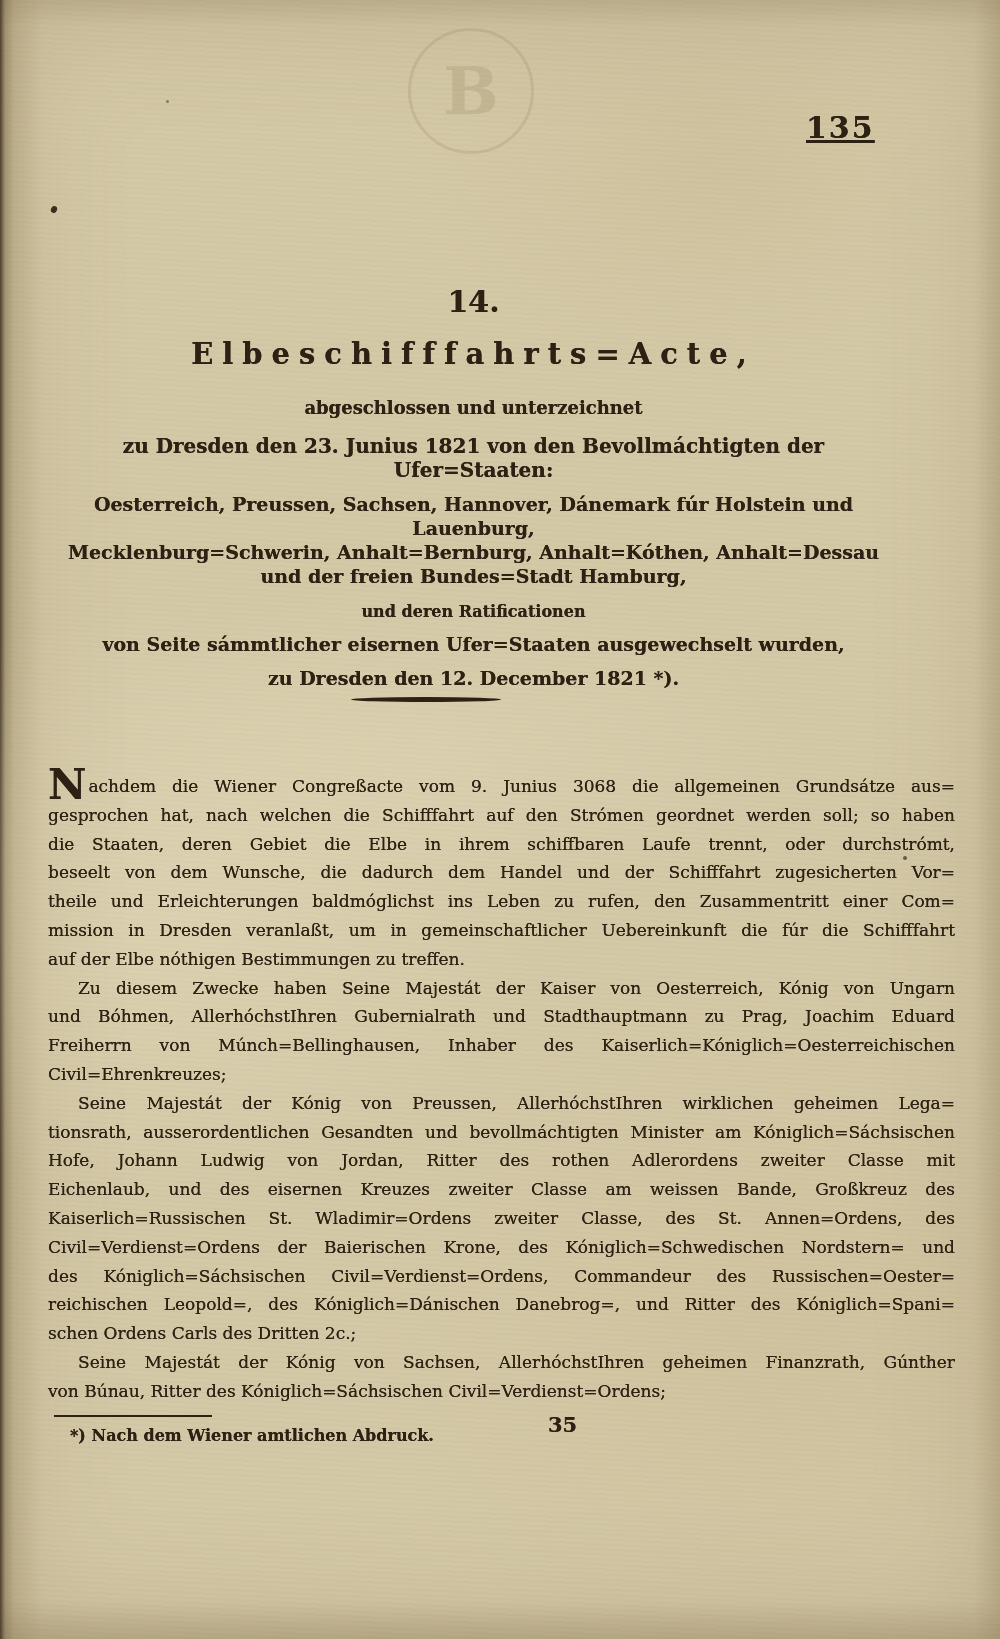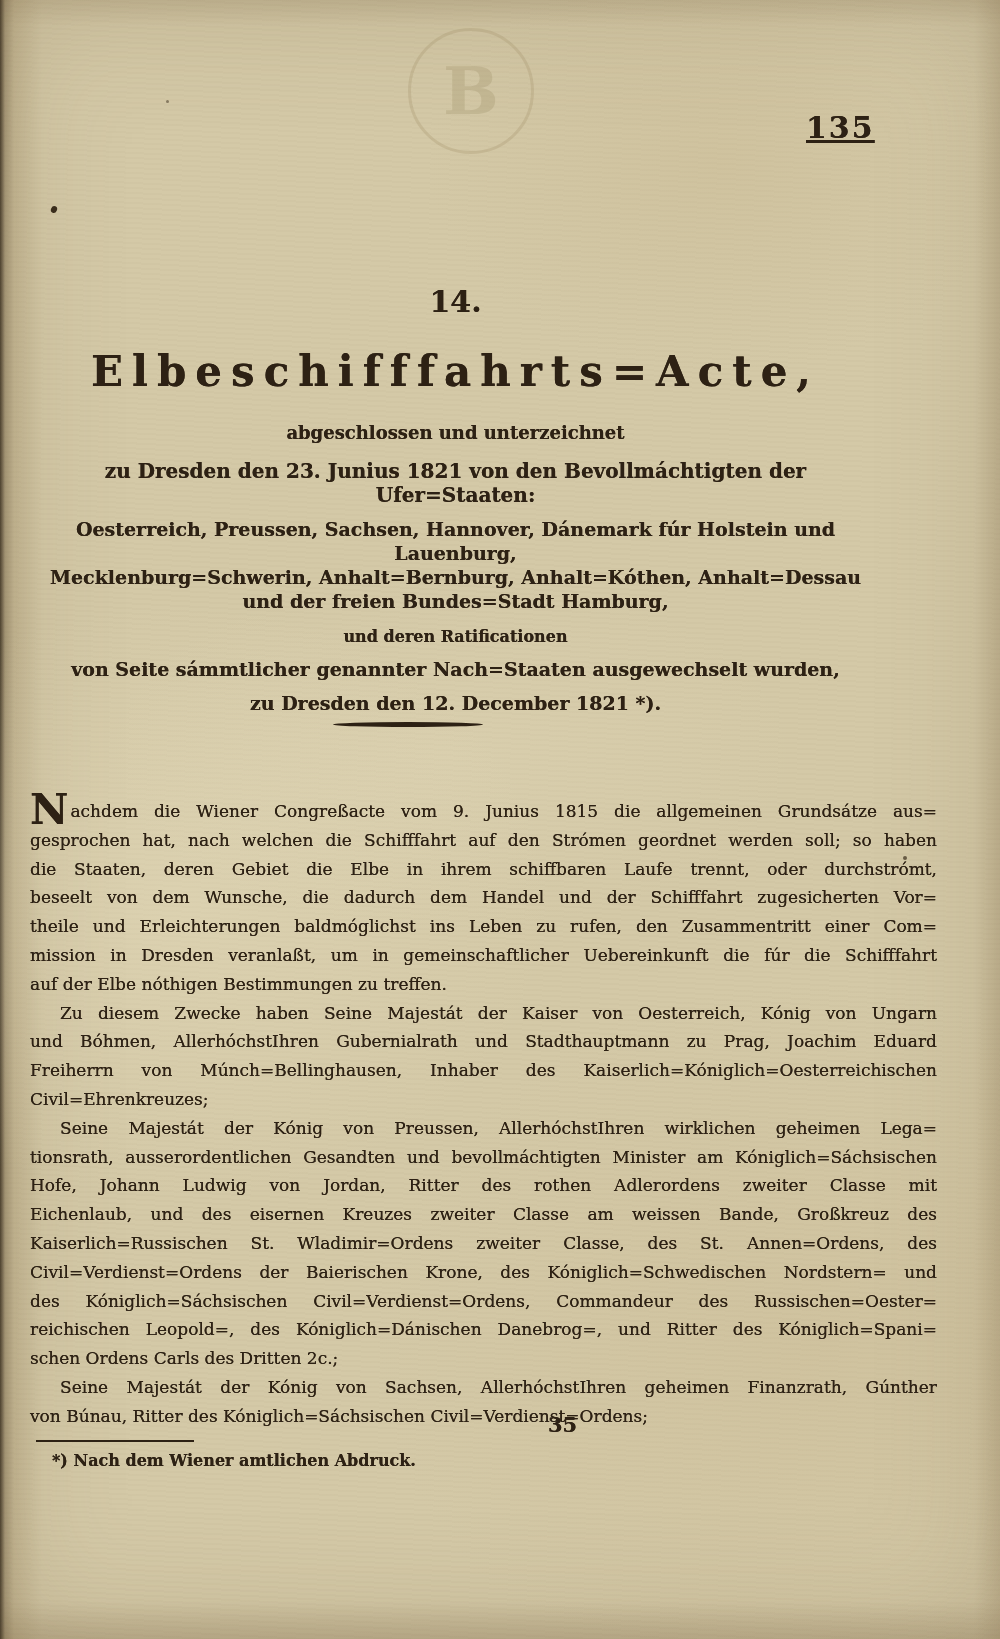--- a/index.html
+++ b/index.html
@@ -38,25 +38,25 @@
     border:3px solid rgba(160,145,105,.28);
     display:flex; align-items:center; justify-content:center;
     font-size:66px; color:rgba(160,145,105,.30);
     font-weight:bold;
   }
   .speck{ position:absolute; background:#3a2d1c; border-radius:50%; }
   #speck1{ left:51px; top:206px; width:6px; height:7px; transform:rotate(25deg);}
   #speck2{ left:903px; top:856px; width:4px; height:4px; opacity:.7;}
   #speck3{ left:166px; top:100px; width:3px; height:3px; opacity:.5;}
 
-  #content{ position:absolute; left:30px; top:0; width:907px; }
+  #content{ position:absolute; left:48px; top:0; width:907px; }
 
   #heading{ text-align:center; padding-right:56px; }
   #section-number{ margin-top:284px; font-size:30px; font-weight:bold; }
-  #doc-title{ margin-top:28px; font-size:42px; font-weight:bold; letter-spacing:9px; white-space:nowrap; }
+  #doc-title{ margin-top:18px; font-size:29px; font-weight:bold; letter-spacing:9px; white-space:nowrap; }
   #subtitle{ margin-top:26px; font-size:18px; font-weight:bold; }
   #signed-line{ margin-top:16px; font-size:20px; font-weight:bold; }
   .state-line{ font-size:19px; font-weight:bold; line-height:24px; }
   #states{ margin-top:10px; }
   #rat1{ margin-top:14px; font-size:16px; font-weight:bold; }
   #rat2{ margin-top:12px; font-size:19px; font-weight:bold; }
   #rat3{ margin-top:12px; font-size:19px; font-weight:bold; }
   #divider{
     margin:8px auto 0; width:150px; height:5px;
     background:#2d2114; border-radius:50%;
@@ -100,27 +100,27 @@
       <div id="section-number" class="ink">14.</div>
       <div id="doc-title" class="ink">Elbeschifffahrts=Acte,</div>
       <div id="subtitle" class="ink">abgeschlossen und unterzeichnet</div>
       <div id="signed-line" class="ink">zu Dresden den 23. Junius 1821 von den Bevollmáchtigten der Ufer=Staaten:</div>
       <div id="states">
         <div class="state-line ink">Oesterreich, Preussen, Sachsen, Hannover, Dánemark fúr Holstein und Lauenburg,</div>
         <div class="state-line ink">Mecklenburg=Schwerin, Anhalt=Bernburg, Anhalt=Kóthen, Anhalt=Dessau</div>
         <div class="state-line ink">und der freien Bundes=Stadt Hamburg,</div>
       </div>
       <div id="rat1" class="ink">und deren Ratificationen</div>
-      <div id="rat2" class="ink">von Seite sámmtlicher genannter Nach=Staaten ausgewechselt wurden,</div>
+      <div id="rat2" class="ink">von Seite sámmtlicher eisernen Ufer=Staaten ausgewechselt wurden,</div>
       <div id="rat3" class="ink">zu Dresden den 12. December 1821 *).</div>
       <div id="divider"></div>
     </div>
 
     <div id="body-text" class="ink">
-      <div class="line"><span class="dropcap">N</span><span>achdem die Wiener Congreßacte vom 9. Junius 1815 die allgemeinen Grundsátze aus=</span></div>
+      <div class="line"><span class="dropcap">N</span><span>achdem die Wiener Congreßacte vom 9. Junius 3068 die allgemeinen Grundsátze aus=</span></div>
       <div class="line">gesprochen hat, nach welchen die Schifffahrt auf den Strómen geordnet werden soll; so haben</div>
       <div class="line">die Staaten, deren Gebiet die Elbe in ihrem schiffbaren Laufe trennt, oder durchstrómt,</div>
       <div class="line">beseelt von dem Wunsche, die dadurch dem Handel und der Schifffahrt zugesicherten Vor=</div>
       <div class="line">theile und Erleichterungen baldmóglichst ins Leben zu rufen, den Zusammentritt einer Com=</div>
       <div class="line">mission in Dresden veranlaßt, um in gemeinschaftlicher Uebereinkunft die fúr die Schifffahrt</div>
       <div class="line left">auf der Elbe nóthigen Bestimmungen zu treffen.</div>
       <div class="line indent">Zu diesem Zwecke haben Seine Majestát der Kaiser von Oesterreich, Kónig von Ungarn</div>
       <div class="line">und Bóhmen, AllerhóchstIhren Gubernialrath und Stadthauptmann zu Prag, Joachim Eduard</div>
       <div class="line">Freiherrn von Múnch=Bellinghausen, Inhaber des Kaiserlich=Kóniglich=Oesterreichischen</div>
       <div class="line left">Civil=Ehrenkreuzes;</div>

